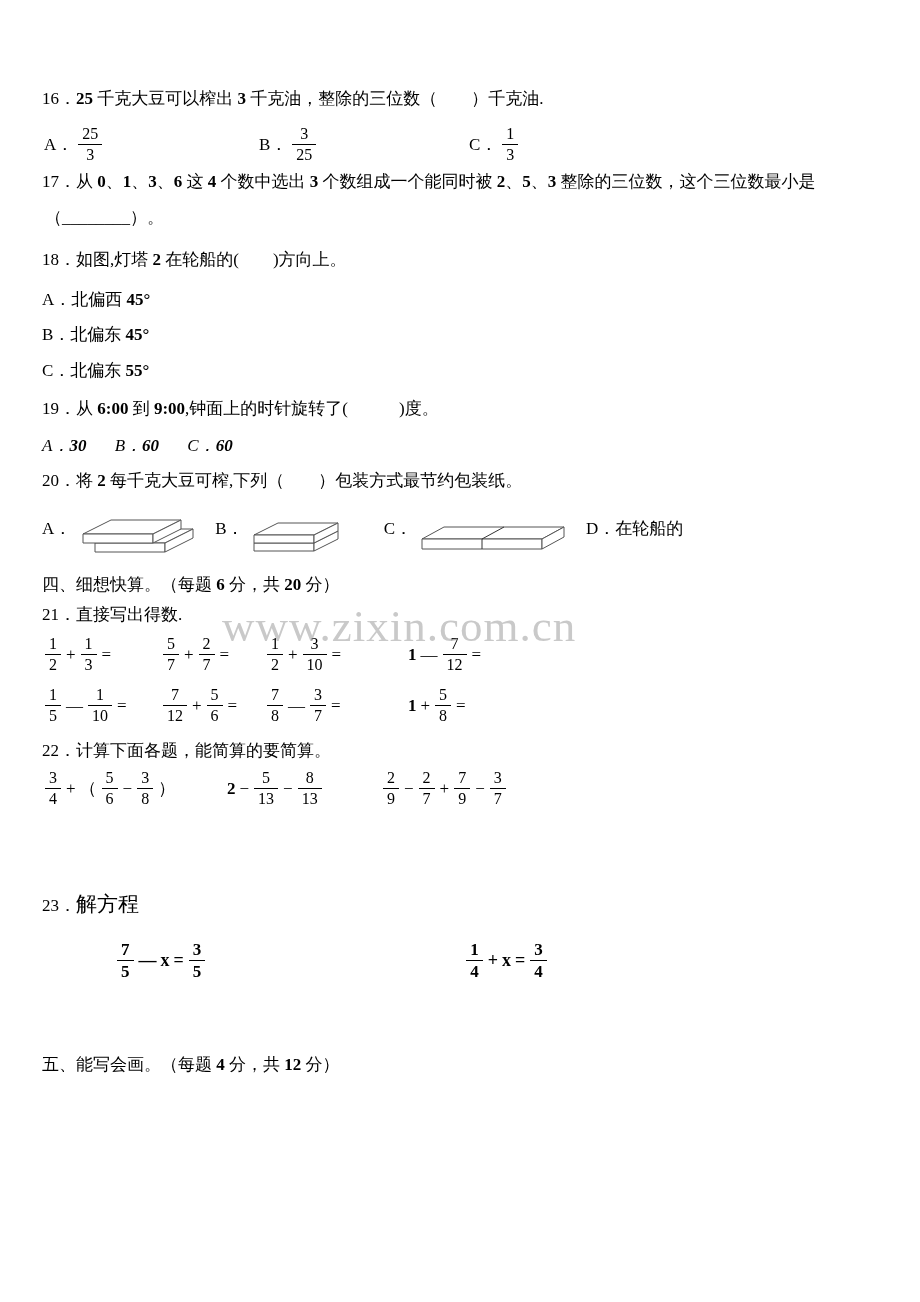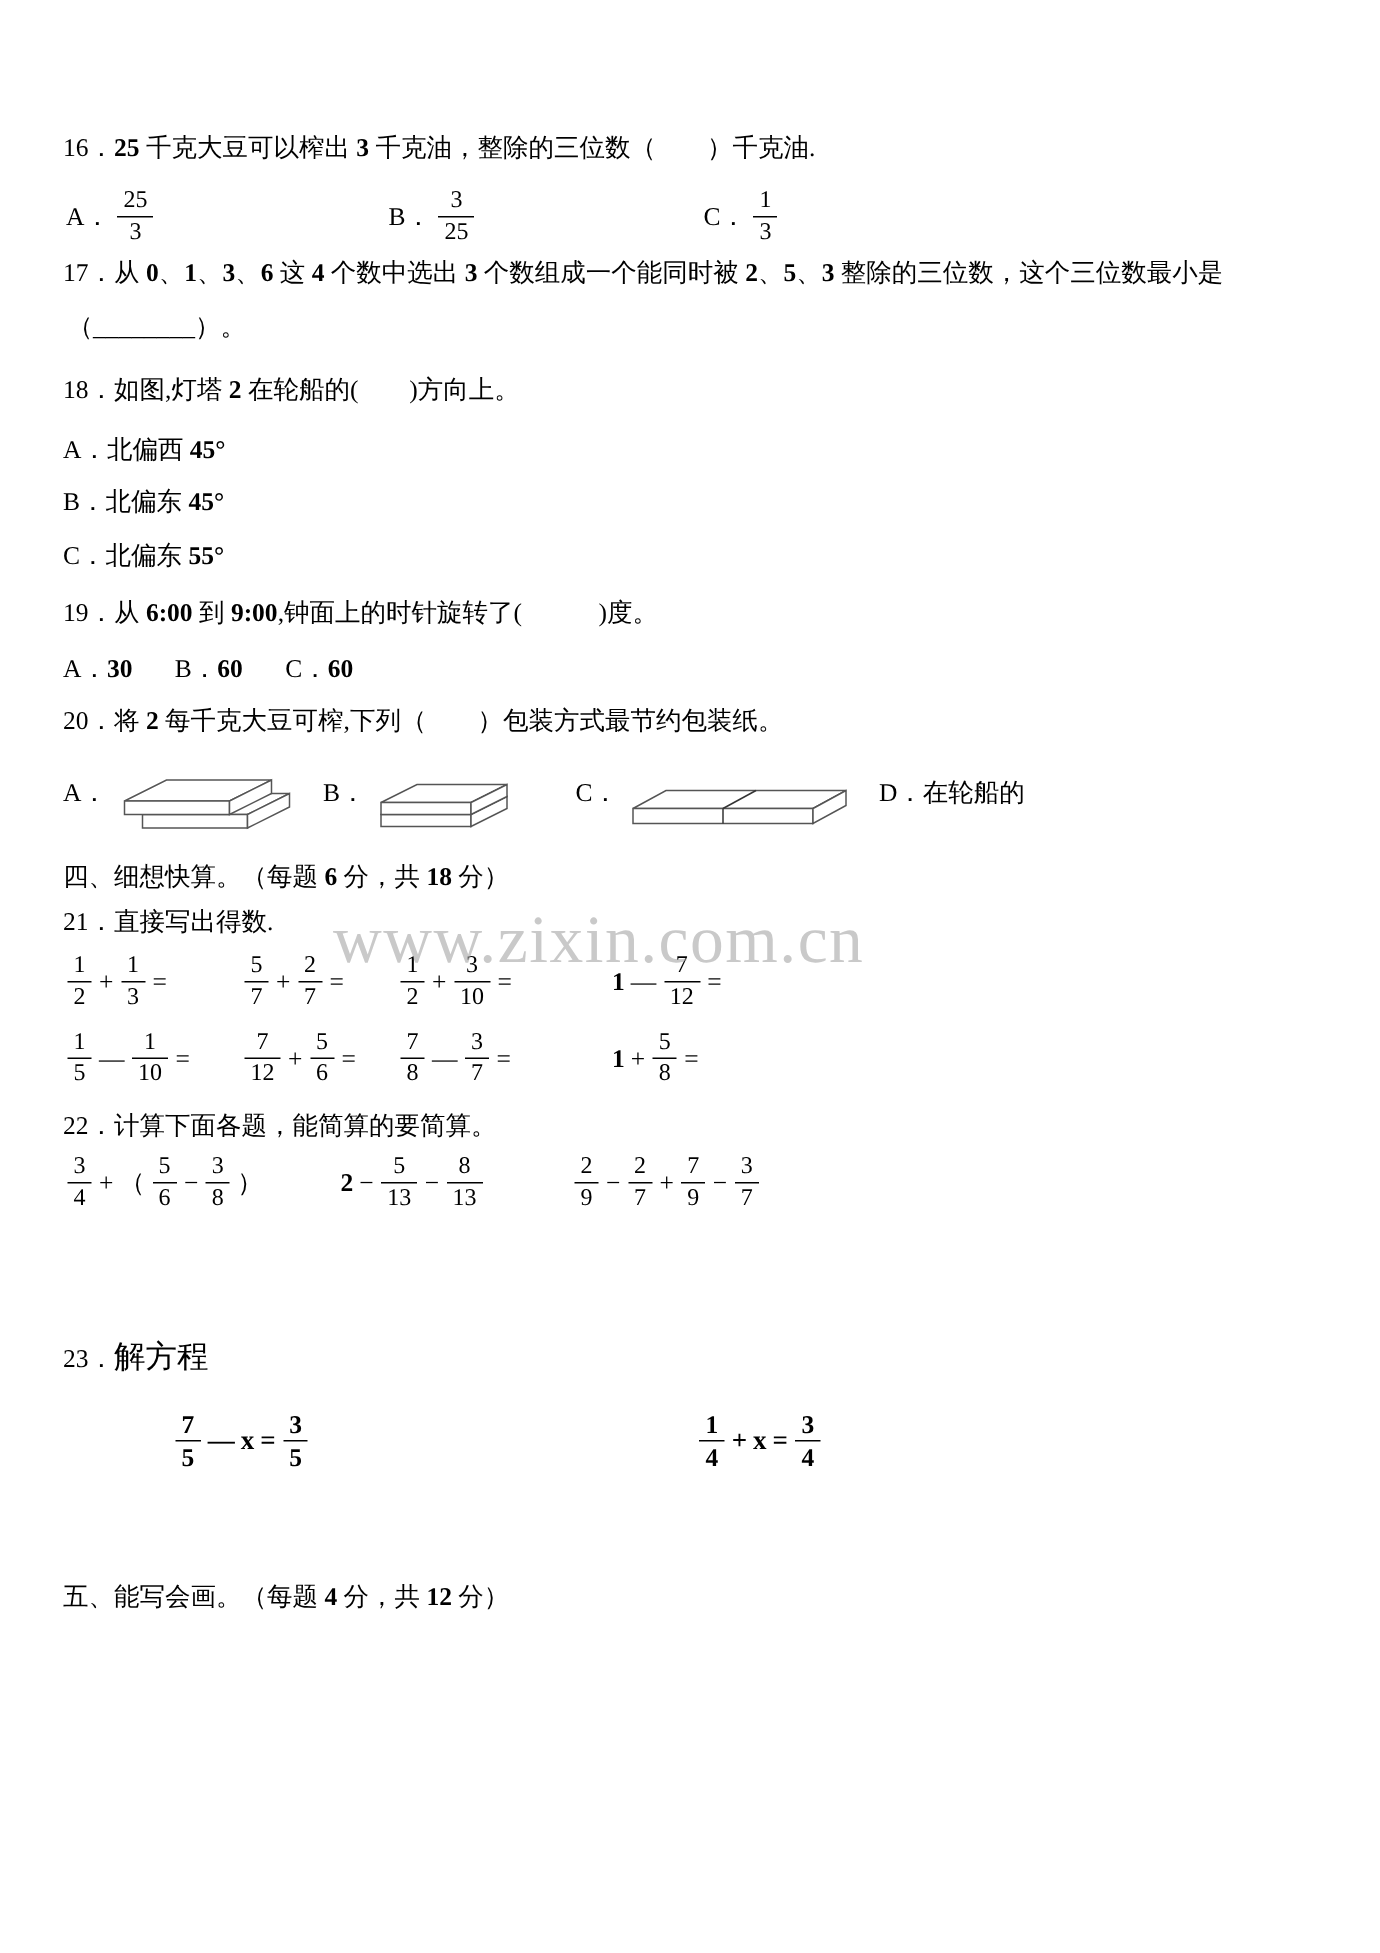--- a/index.html
+++ b/index.html
@@ -31,21 +31,21 @@
   .optrow16 .o2 { width:210px; }
 
   .mt-q17a { margin-top:8px; }
   .mt-q17b { margin-top:14px; padding-left:3px; }
   .mt-q18  { margin-top:20px; }
   .diagram-wrap { margin-top:6px; position:relative; z-index:1; }
   .abc-line { margin-top:13px; }
   .abc-first { margin-top:18px; }
   .mt-q19 { margin-top:16px; }
   .q19opts { margin-top:15px; }
-  .q19opts .qopt { margin-right:24px; }
+  .q19opts .qopt { margin-right:24px;font-style:italic; }
   .mt-q20 { margin-top:13px; }
 
   .pack-row { display:flex; align-items:center; margin-top:6px; position:relative; z-index:1; }
   .pack-row .plabel { margin-right:4px; }
   .pack-row svg { display:block; }
   .gapA { margin-right:14px; }
   .gapB { margin-right:40px; }
   .gapC { margin-right:18px; }
 
   .mt-sec4 { margin-top:14px; }
@@ -146,21 +146,21 @@
     <svg class="gapC" width="152" height="52" viewBox="0 0 152 52">
       <polygon class="shape" points="6,36 28,24 148,24 126,36"></polygon>
       <polygon class="shape" points="6,36 126,36 126,46 6,46"></polygon>
       <polygon class="shape" points="126,36 148,24 148,34 126,46"></polygon>
       <line class="ln" x1="66" y1="36" x2="66" y2="46"></line>
       <line class="ln" x1="66" y1="36" x2="88" y2="24"></line>
     </svg>
     <span class="plabel">D．在轮船的</span>
   </div>
 
-  <div class="qline mt-sec4"><span>四、细想快算。（每题 </span><span class="bold">6</span><span> 分，共 </span><span class="bold">18</span><span> 分）</span></div>
+  <div class="qline mt-sec4"><span>四、细想快算。（每题 </span><span class="bold">6</span><span> 分，共 </span><span class="bold">20</span><span> 分）</span></div>
 
   <div class="qline mt-q21">21．直接写出得数.</div>
   <div class="calc-grid">
     <span class="calc">
         <span class="frac">
           <span class="fnum">1</span>
           <span class="fden">2</span>
         </span>
         <span class="tok">+</span>
         <span class="frac">

